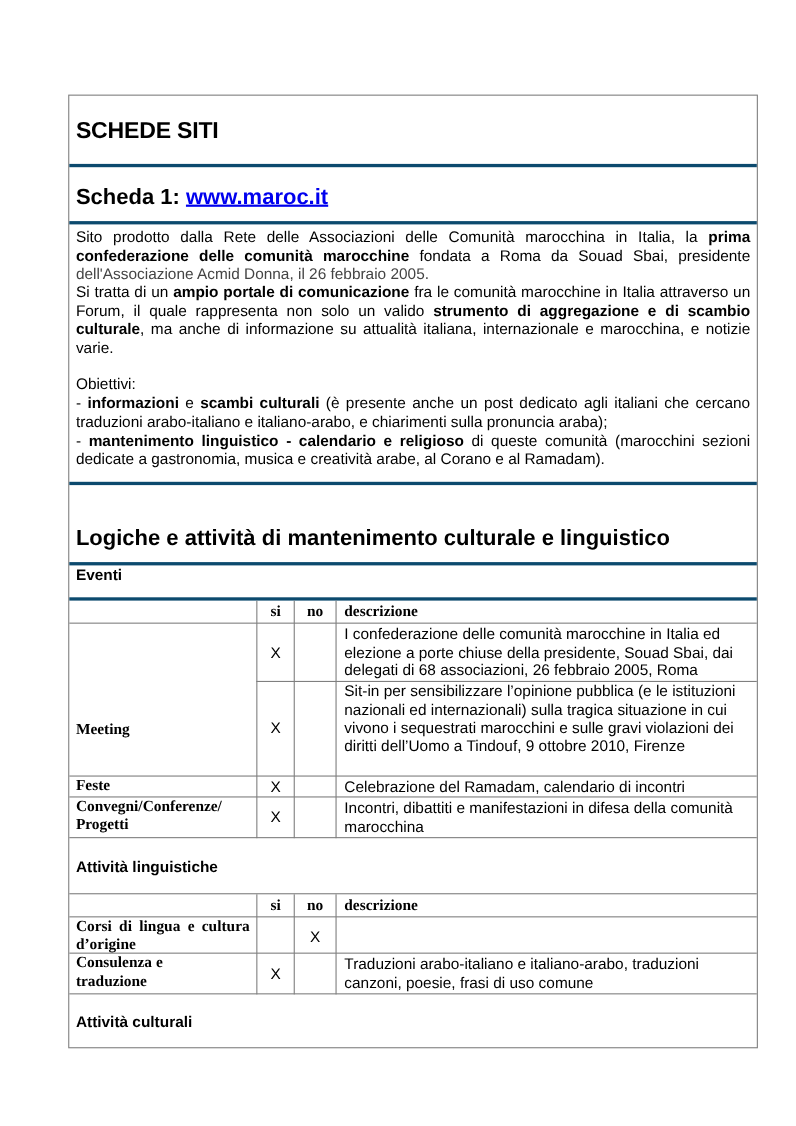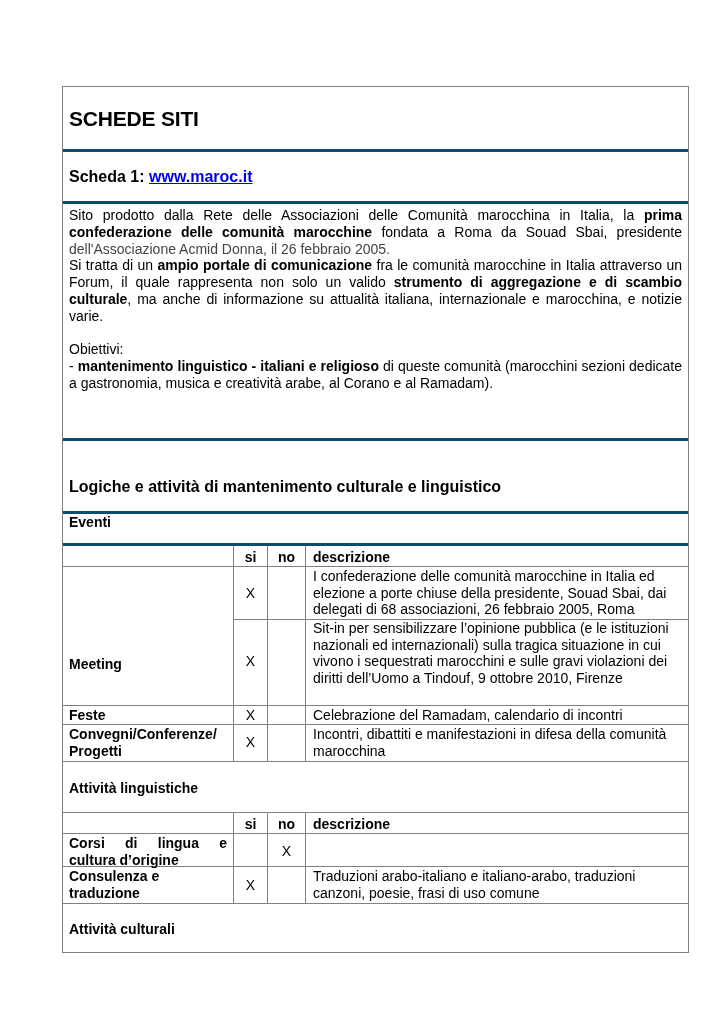--- a/index.html
+++ b/index.html
@@ -1,31 +1,31 @@
 <!DOCTYPE html>
 <html><head>
   <meta charset="utf-8">
   <style>
     html, body { margin: 0; padding: 0; background: #ffffff; }
     body { width: 724px; height: 1024px; position: relative; font-family: "Liberation Sans", sans-serif; color: #000; }
     .page { position: absolute; left: 62px; top: 86px; width: 627px; height: 867px; box-sizing: border-box; border: 1px solid #7f7f7f; }
     .row { position: absolute; left: 0; width: 625px; box-sizing: border-box; border-bottom: 3px solid #0c4a6e; }
     .h1 { font-weight: bold; font-size: 21px; position: absolute; left: 6px; top: 20px; letter-spacing: -0.2px; }
-    .h2 { font-weight: bold; font-size: 16px; position: absolute; left: 6px; }
+    .h2 { font-weight: bold; font-size: 20px; position: absolute; left: 6px; }
     .h3 { font-weight: bold; font-size: 14px; position: absolute; left: 6px; }
     .link { color: #0000ee; text-decoration: underline; }
     .para { position: absolute; left: 6px; right: 6px; font-size: 14px; line-height: 16.8px; text-align: justify; }
     .para p { margin: 0; }
     .gray { color: #444; }
     .b { font-weight: bold; }
     
     .cell { position: absolute; box-sizing: border-box; font-size: 14px; line-height: 16.6px; }
     .vline { position: absolute; width: 1px; background: #7f7f7f; }
     .hline { position: absolute; height: 1px; background: #7f7f7f; }
-    .lbl { font-weight: bold; }
+    .lbl { font-weight: bold; font-family: Liberation Serif, serif; }
     .mark { text-align: center; }
   </style>
 </head>
 <body>
 
 <div class="page">
 
   <div class="row" style="top:0;height:65px;">
     <div class="h1">SCHEDE SITI</div>
   </div>
@@ -35,21 +35,22 @@
       <span>Scheda 1: </span><span class="link">www.maroc.it</span>
     </div>
   </div>
 
   <div class="row" style="top:117px;height:237px;">
     <div class="para" style="top:3px;">
       <p><span>Sito prodotto dalla Rete delle Associazioni delle Comunità marocchina in Italia, la </span><span class="b">prima confederazione delle comunità marocchine</span><span> fondata a Roma da Souad Sbai, presidente </span><span class="gray">dell'Associazione Acmid Donna, il 26 febbraio 2005.</span></p>
       <p><span>Si tratta di un </span><span class="b">ampio portale di comunicazione</span><span> fra le comunità marocchine in Italia attraverso un Forum, il quale rappresenta non solo un valido </span><span class="b">strumento di aggregazione e di scambio culturale</span><span>, ma anche di informazione su attualità italiana, internazionale e marocchina, e notizie varie.</span></p>
       <p style="height:16.8px;"></p>
       <p>Obiettivi:</p>
-      <p><span>- </span><span class="b">mantenimento linguistico - italiani e religioso</span><span> di queste comunità (marocchini sezioni dedicate a gastronomia, musica e creatività arabe, al Corano e al Ramadam).</span></p>
+      <p><span>- </span><span class="b">informazioni</span><span> e </span><span class="b">scambi culturali</span><span> (è presente anche un post dedicato agli italiani che cercano traduzioni arabo-italiano e italiano-arabo, e chiarimenti sulla pronuncia araba);</span></p>
+      <p><span>- </span><span class="b">mantenimento linguistico - calendario e religioso</span><span> di queste comunità (marocchini sezioni dedicate a gastronomia, musica e creatività arabe, al Corano e al Ramadam).</span></p>
     </div>
   </div>
 
   <div class="row" style="top:373px;height:54px;">
     <div class="h2" style="top:18px;">Logiche e attività di mantenimento culturale e linguistico</div>
   </div>
 
   <div class="row" style="top:408px;height:51px;">
     <div class="h3" style="top:19px;">Eventi</div>
   </div>

